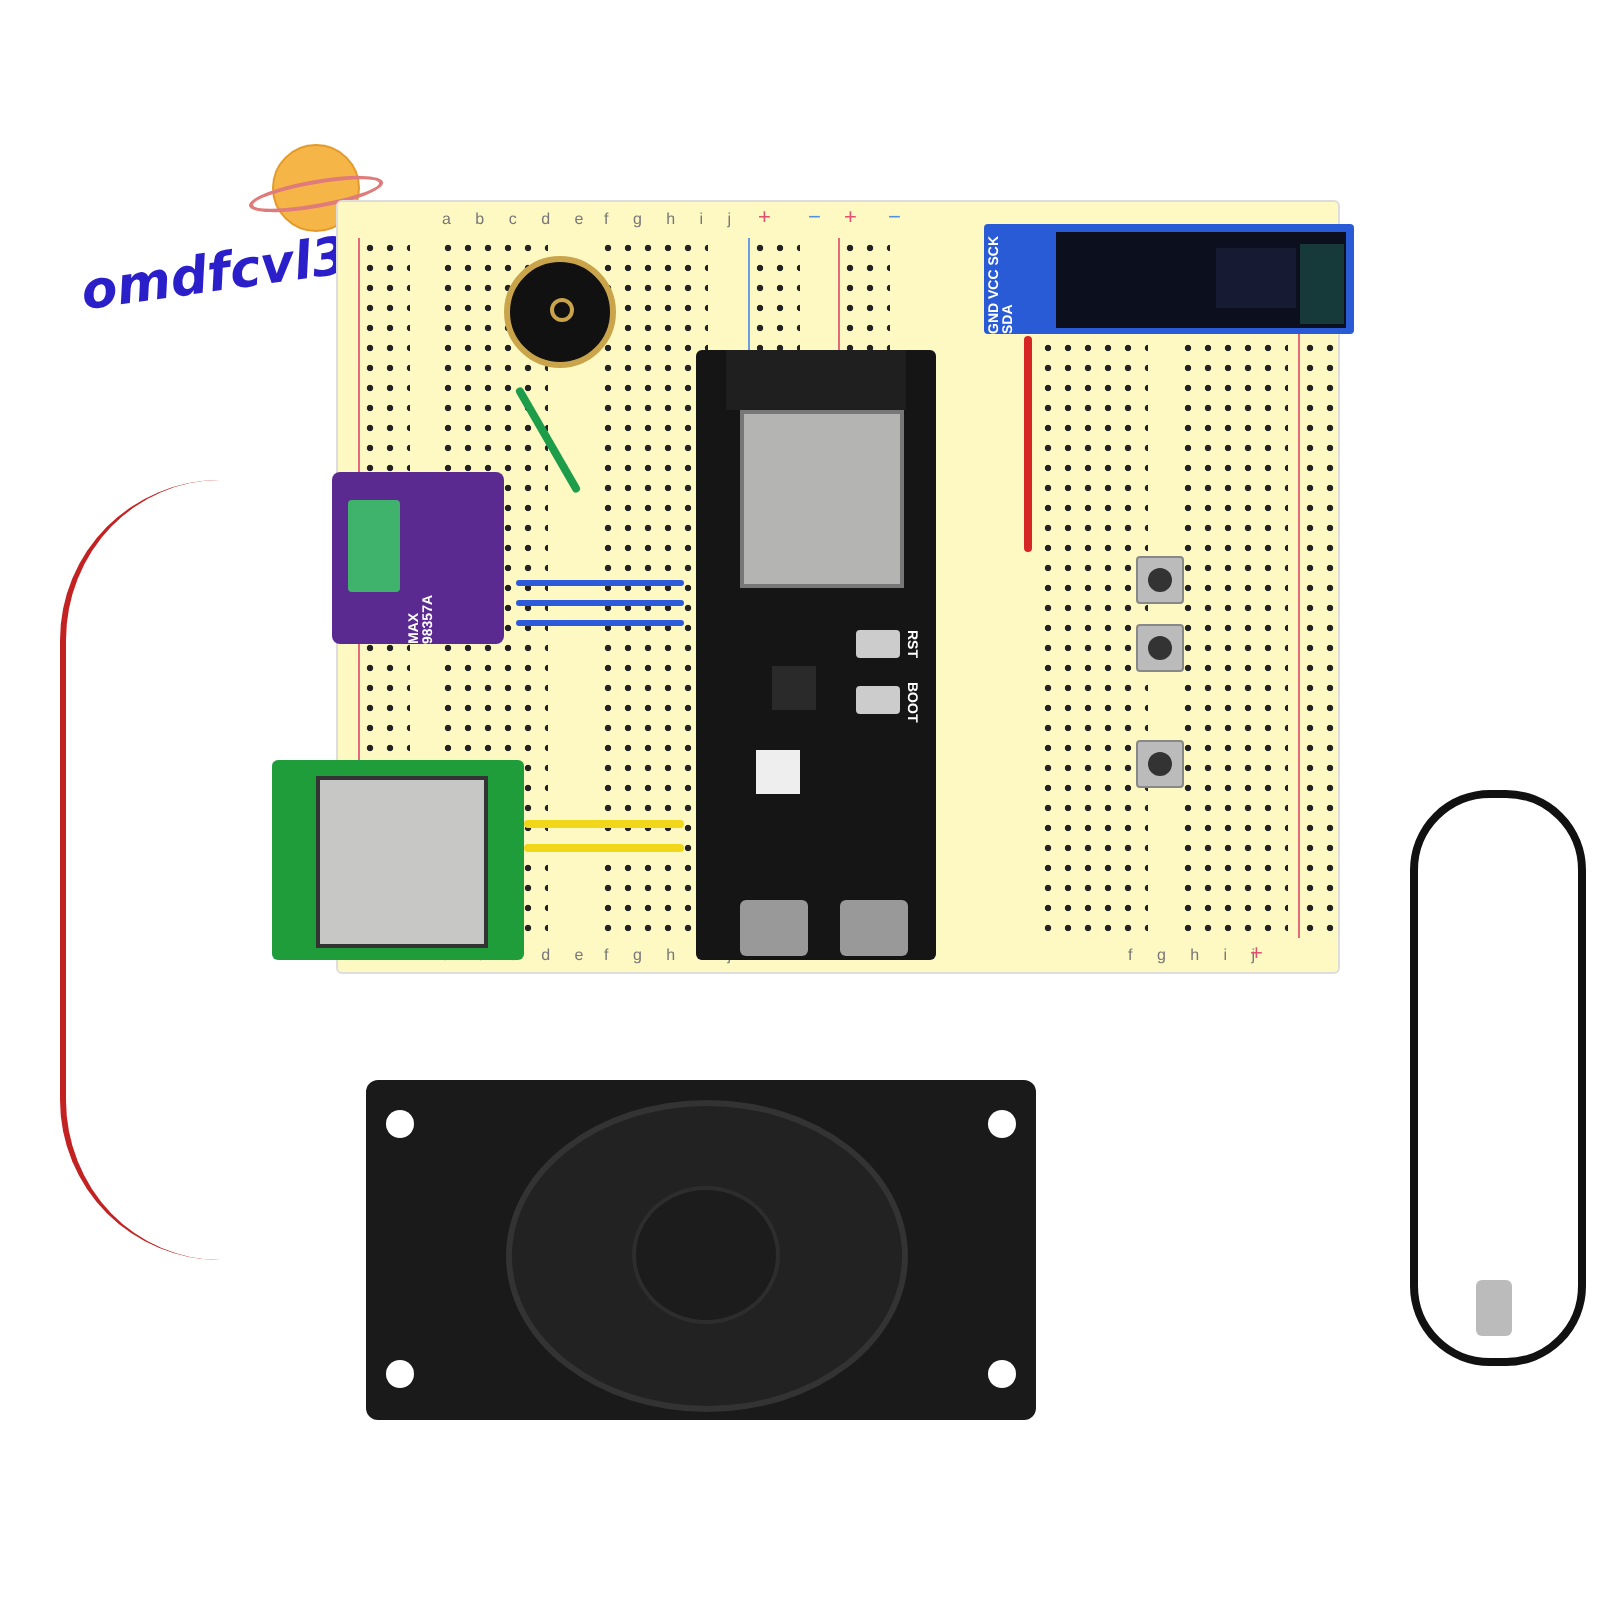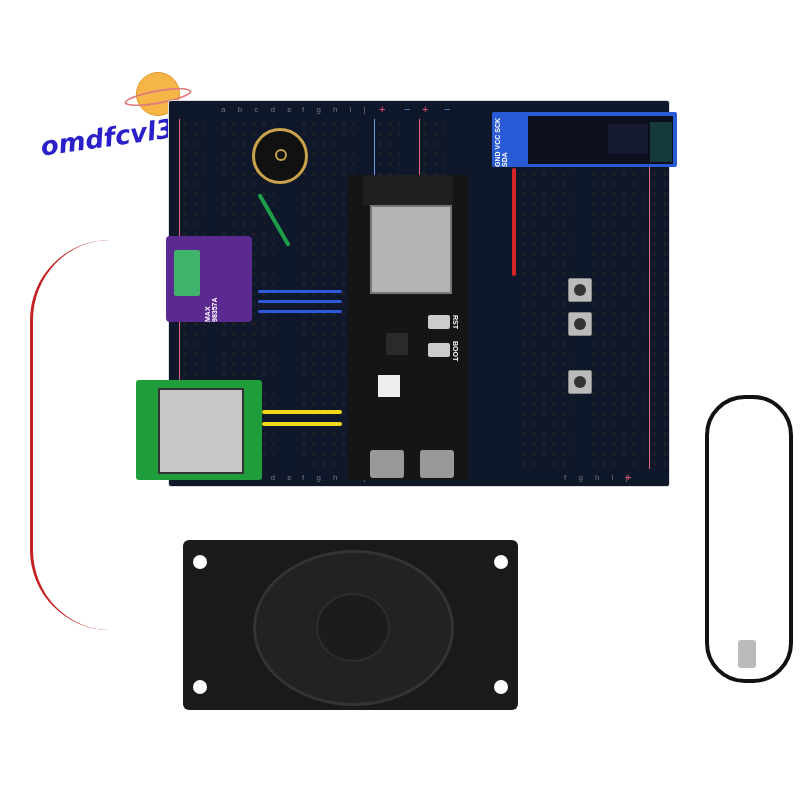--- a/index.html
+++ b/index.html
@@ -1,18 +1,18 @@
 <!DOCTYPE html>
 <html><head>
 <meta charset="utf-8">
 <style>
   html,body{margin:0;padding:0;background:#fff;}
   body{width:800px;height:800px;position:relative;overflow:hidden;font-family:"Liberation Sans",sans-serif;}
   .abs{position:absolute;}
-  .bb{background:#0f172a;border:1px solid #ddd;border-radius:3px;}
+  .bb{background:#fef9c3;border:1px solid #ddd;border-radius:3px;}
   .holes{background-image:radial-gradient(#222 1.4px,transparent 1.8px);background-size:10px 10px;}
   .colhdr{font-size:8px;color:#777;letter-spacing:5px;}
   .rail-red{border-left:1px solid #e26a7a;}
   .rail-blue{border-left:1px solid #6a9ee2;}
   .plus{color:#e05070;font-size:11px;}
   .minus{color:#5090e0;font-size:11px;}
   .wm{font-family:"DejaVu Sans",sans-serif;font-weight:bold;font-style:italic;font-size:26px;color:#2b1fc9;
       text-shadow:1px 1px 0 #fff,-1px -1px 0 #fff;transform:rotate(-8deg);}
   .wire{position:absolute;border-radius:3px;}
   .btn{position:absolute;width:22px;height:22px;background:#bbb;border:1px solid #888;border-radius:2px;}

